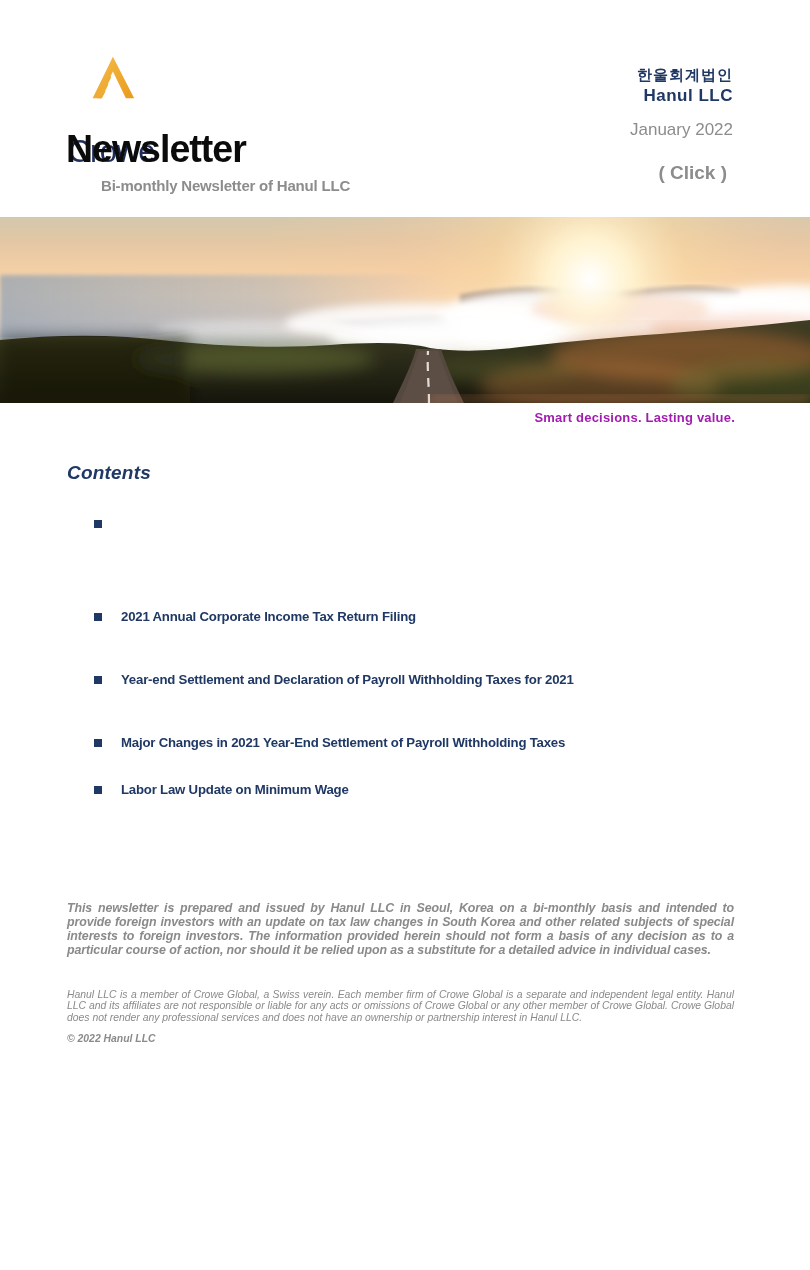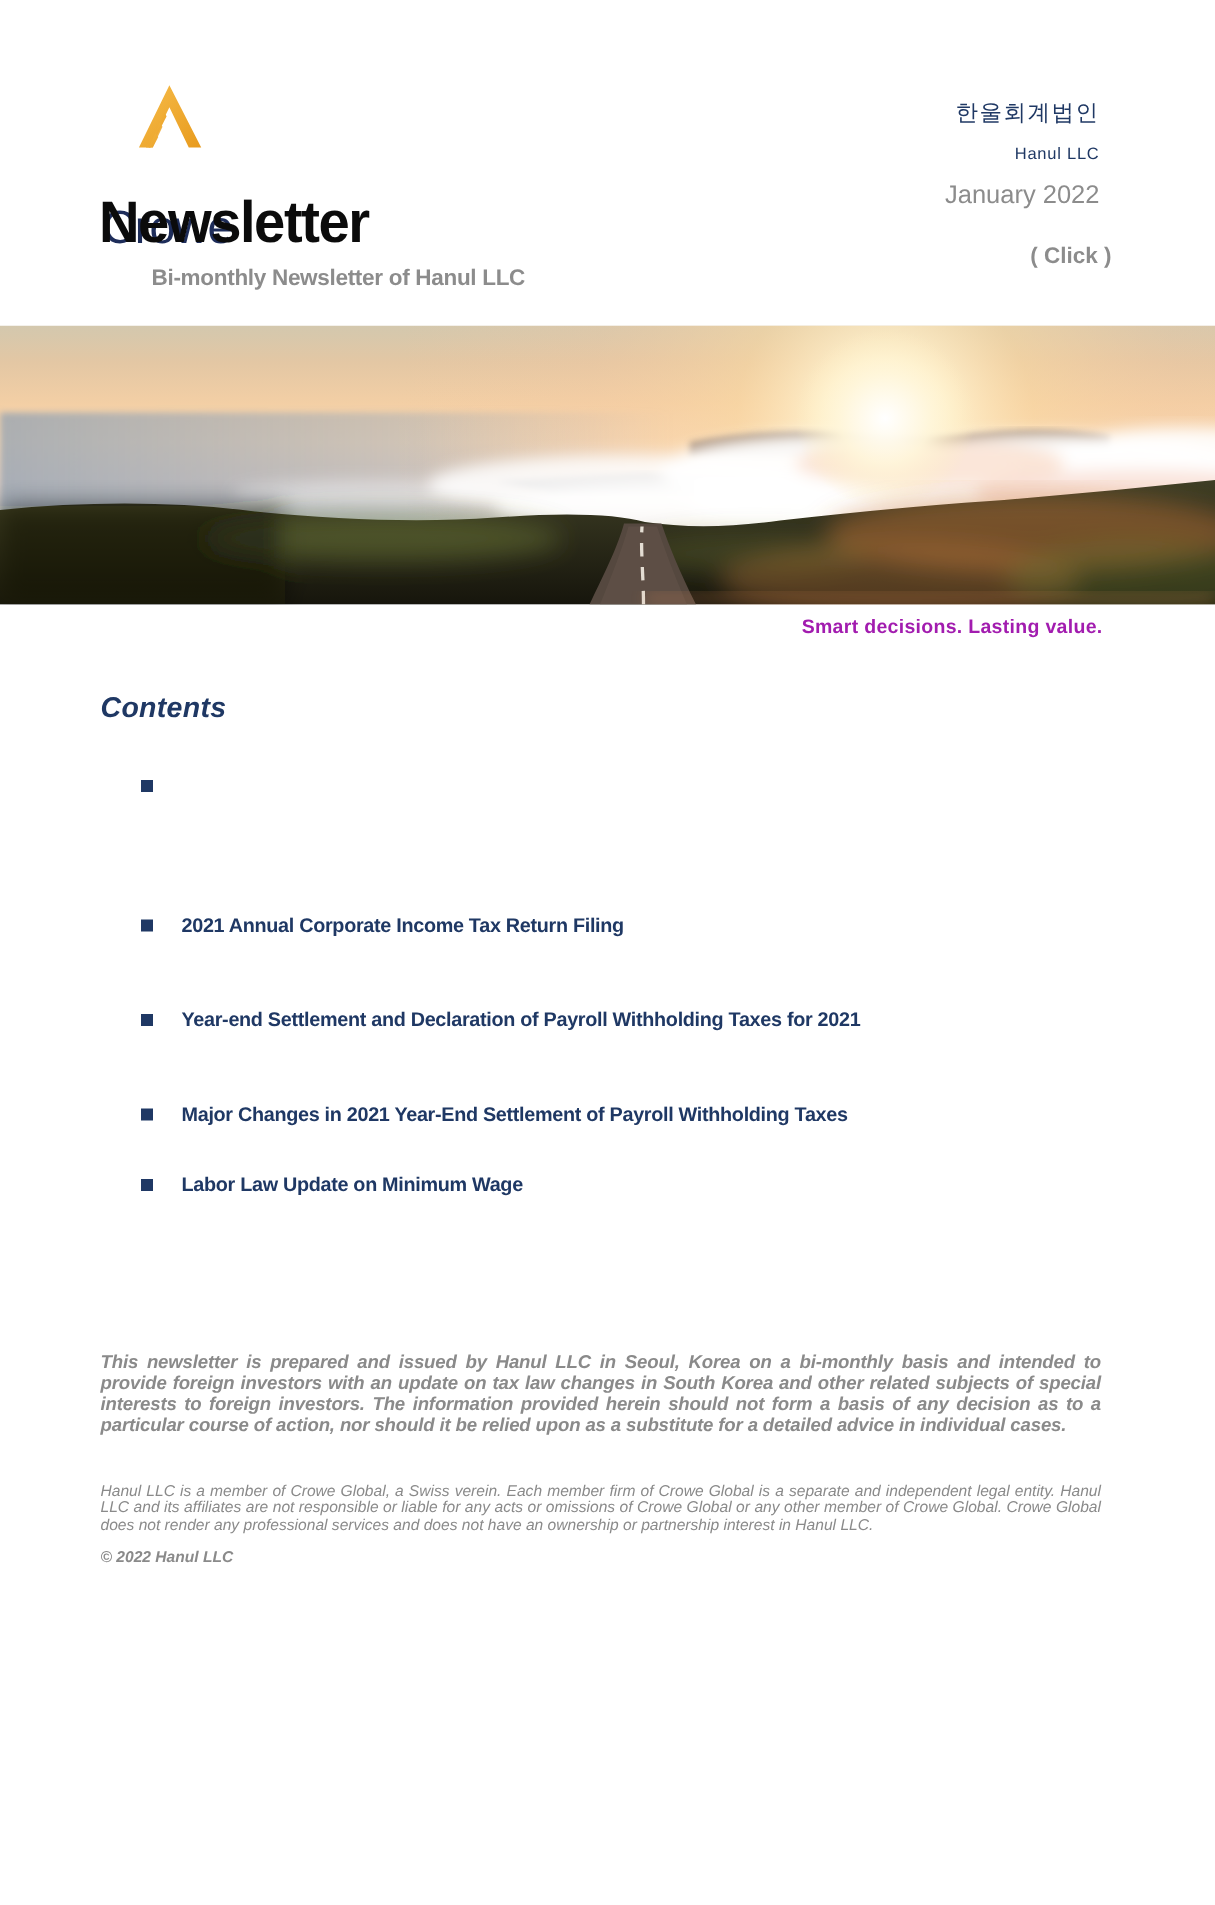--- a/index.html
+++ b/index.html
@@ -13,39 +13,39 @@
   .abs { position: absolute; }
 
   
   .logo-row { left: 68px; top: 55px; display: flex; align-items: center; gap: 28px; flex-direction: column; }
   .logo-mark { width: 48px; height: 46px; }
   .logo-word {
     font-size: 31px; font-weight: 500; color: #1e2d5a;
     letter-spacing: -0.5px; line-height: 46px;
   }
   .firm-block { right: 77px; top: 66px; text-align: right; color: #1f3864; }
-  .firm-kr { font-size: 15px; font-weight: 400; letter-spacing: 1px; margin-left: 36px; }
-  .firm-en { font-size: 11px; font-weight: 400; letter-spacing: 0.5px; margin-top: 12px; }
+  .firm-kr { font-size: 15px; font-weight: 700; letter-spacing: 1px; margin-left: 36px; }
+  .firm-en { font-size: 17px; font-weight: 700; letter-spacing: 0.5px; margin-top: 1px; }
 
   .page-title {
     left: 66px; top: 127px;
     font-size: 39px; font-weight: 800; color: #0b0b0b;
     letter-spacing: -1px; transform: scaleX(0.96); transform-origin: left top;
   }
   .page-subtitle {
     left: 67px; top: 177px;
     font-size: 15px; font-weight: 700; color: #8c8c8c; letter-spacing: -0.2px; margin-left: 34px;
   }
   .issue-date {
     right: 77px; top: 120px;
     font-size: 17px; font-weight: 400; color: #8c8c8c;
   }
   .click-link {
-    right: 69px; top: 162px;
-    font-size: 15px; font-weight: 700; color: #8c8c8c;
+    right: 83px; top: 162px;
+    font-size: 19px; font-weight: 700; color: #8c8c8c;
     cursor: pointer;
   }
 
   
   .hero { left: 0; top: 217px; width: 810px; height: 186px; }
   .hero svg { display: block; width: 810px; height: 186px; }
 
   .tagline {
     right: 75px; top: 410px;
     font-size: 13px; font-weight: 700; color: #a21caf; letter-spacing: 0.2px;

